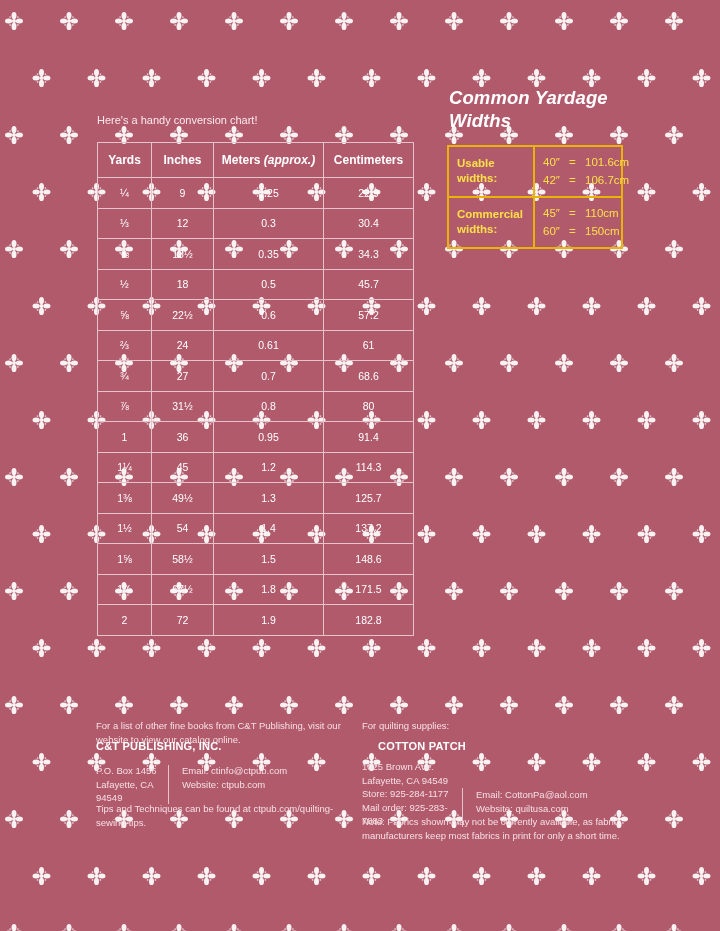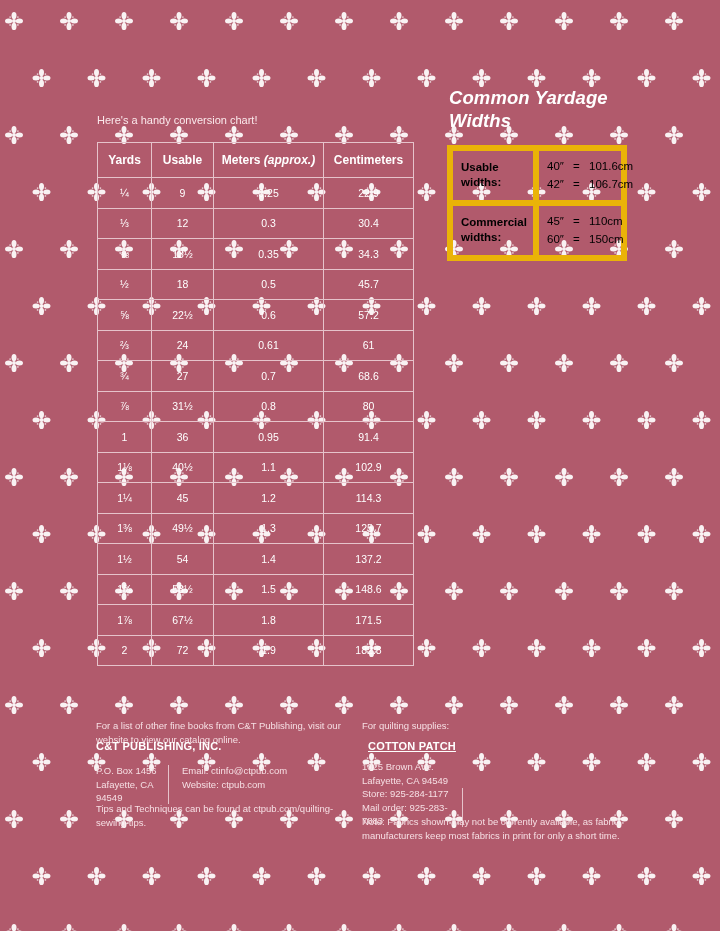--- a/index.html
+++ b/index.html
@@ -98,24 +98,24 @@
   
   #widths-table {
     position: absolute;
     left: 447px;
     top: 145px;
     width: 174px;
     border-collapse: collapse;
     table-layout: fixed;
   }
   #widths-table td {
-    border: 6px solid #eab308;
+    border: 2px solid #eab308;
     padding: 6px 0 7px 8px;
     vertical-align: middle;
-    color: #000000;
+    color: #fde047;
   }
   #widths-table col.w-label { width: 86px; }
   #widths-table col.w-vals  { width: 88px; }
   .w-label-text {
     font-size: 11.5px;
     font-weight: bold;
     line-height: 15px;
   }
   .w-row {
     font-size: 11.5px;
@@ -145,21 +145,21 @@
   #ct-cols       { left: 96px; top: 764px; display: flex; }
   #ct-cols .col-a { width: 72px; }
   #ct-cols .divider {
     width: 1px;
     background: #e6c3cb;
     margin: 1px 13px 1px 0;
   }
   #ct-tips       { left: 96px; top: 802px; width: 240px; }
 
   #cp-intro      { left: 362px; top: 719px; }
-  #cp-name       { left: 368px; top: 740px; text-decoration: underline; }
+  #cp-name       { left: 378px; top: 740px; }
   #cp-body       { left: 362px; top: 760px; display: flex; }
   #cp-body .col-a { width: 100px; }
   #cp-body .divider {
     width: 1px;
     background: #e6c3cb;
     margin: 28px 13px 1px 0;
   }
   #cp-body .col-b { padding-top: 28px; }
   #cp-note       { left: 362px; top: 815px; width: 272px; }
 </style>
@@ -197,21 +197,21 @@
   <table id="conversion-table">
     <colgroup>
       <col class="c-yards">
         <col class="c-inches">
         <col class="c-meters">
         <col class="c-cm">
     </colgroup>
     <thead>
       <tr>
         <th>Yards</th>
-        <th>Usable</th>
+        <th>Inches</th>
         <th><span>Meters</span>
           <span class="approx">(approx.)</span></th>
         <th>Centimeters</th>
       </tr>
     </thead>
     <tbody id="conversion-body">
         <tr>
           <td>¼</td>
           <td>9</td>
           <td>0.25</td>
@@ -257,26 +257,20 @@
           <td>⅞</td>
           <td>31½</td>
           <td>0.8</td>
           <td>80</td>
         </tr>
         <tr>
           <td>1</td>
           <td>36</td>
           <td>0.95</td>
           <td>91.4</td>
-        </tr>
-        <tr>
-          <td>1⅛</td>
-          <td>40½</td>
-          <td>1.1</td>
-          <td>102.9</td>
         </tr>
         <tr>
           <td>1¼</td>
           <td>45</td>
           <td>1.2</td>
           <td>114.3</td>
         </tr>
         <tr>
           <td>1⅜</td>
           <td>49½</td>
@@ -357,16 +351,20 @@
   <div class="footer-text" id="cp-intro">For quilting supplies:</div>
   <div class="footer-strong" id="cp-name">COTTON PATCH</div>
   <div class="footer-text" id="cp-body">
     <div class="col-a">
       <div>1025 Brown Ave.</div>
       <div>Lafayette, CA 94549</div>
       <div>Store: 925-284-1177</div>
       <div>Mail order: 925-283-7883</div>
     </div>
     <div class="divider"></div>
+    <div class="col-b">
+      <div>Email: CottonPa@aol.com</div>
+      <div>Website: quiltusa.com</div>
+    </div>
   </div>
   <div class="footer-text" id="cp-note">Note: Fabrics shown may not be currently available, as fabric manufacturers keep most fabrics in print for only a short time.</div>
 
 </div>
 
 </body></html>

